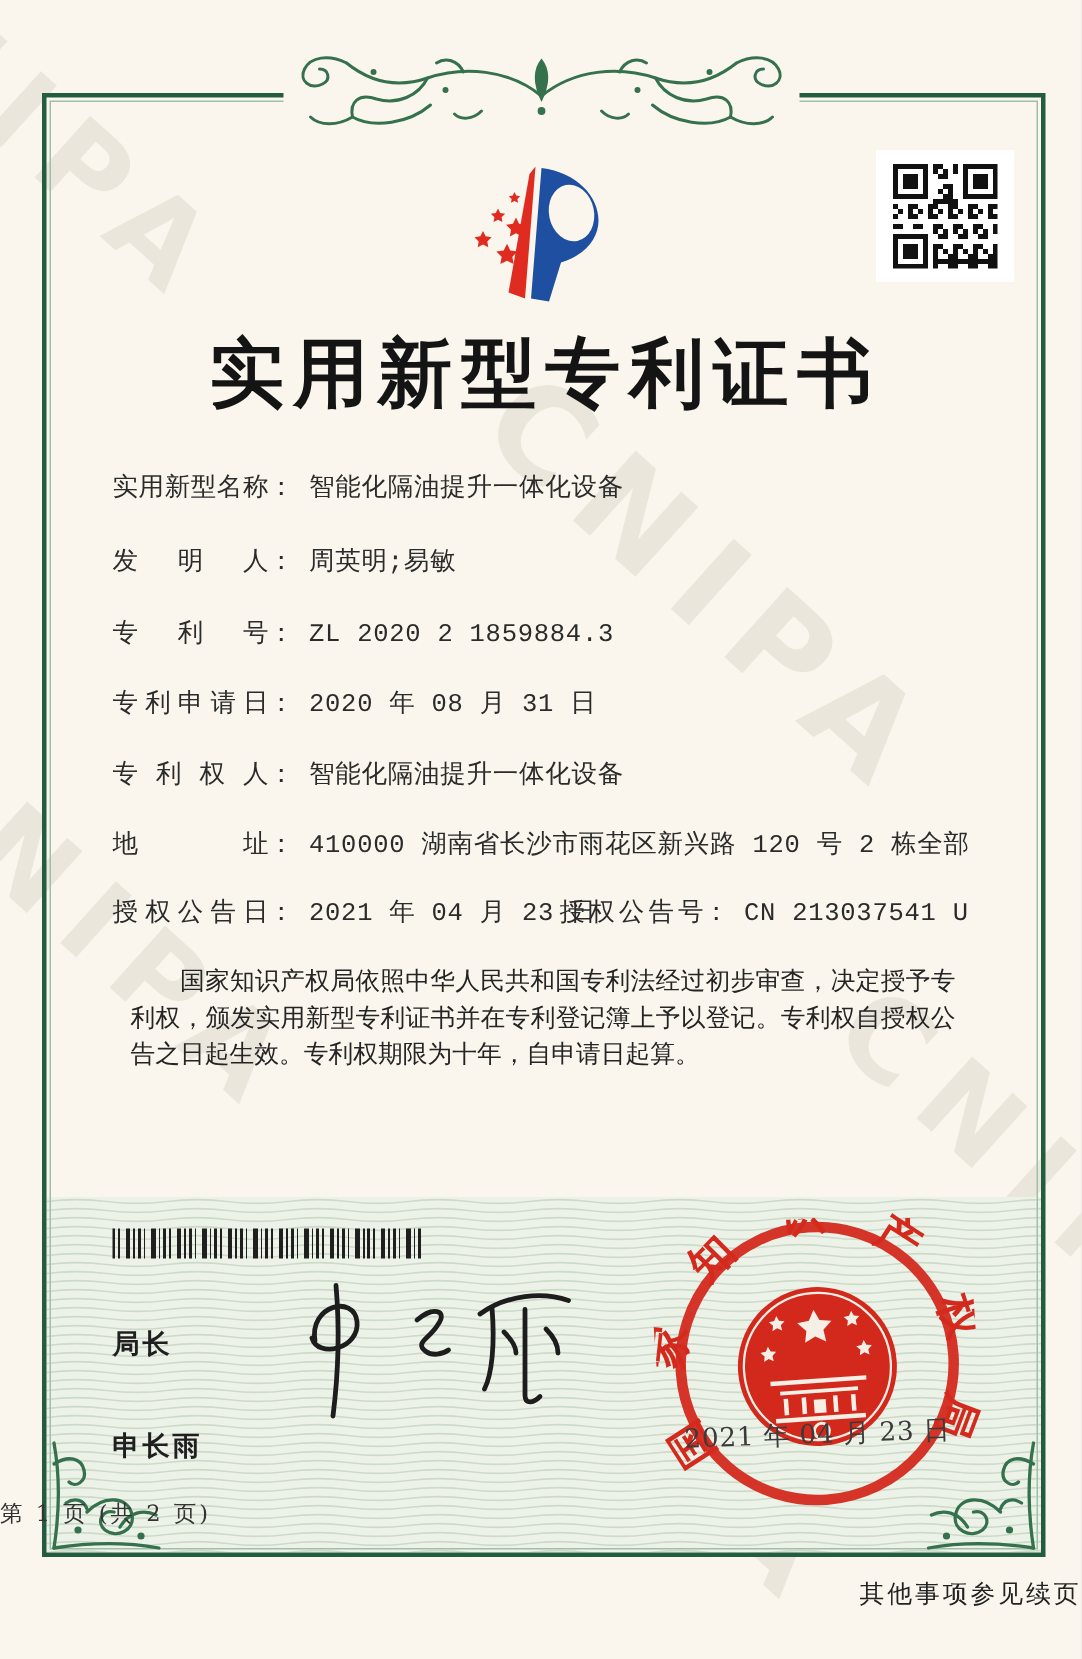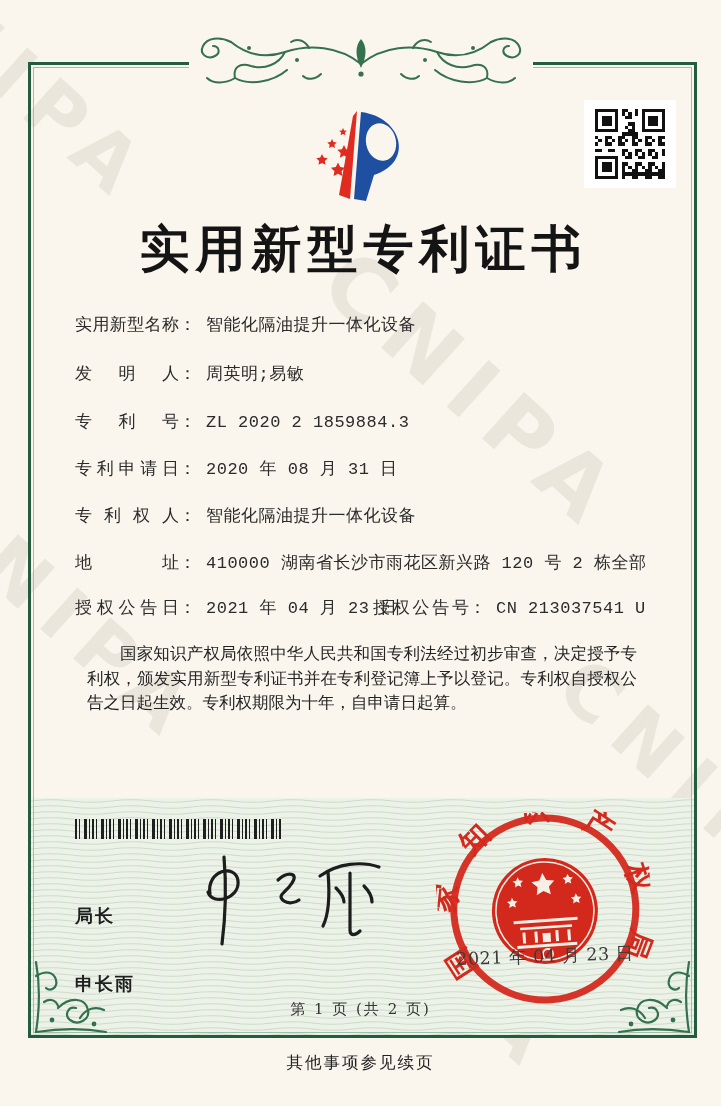--- a/index.html
+++ b/index.html
@@ -39,32 +39,32 @@
   .paras p{margin:12px;text-indent:2em;}
   
   .barcode{position:absolute;left:75px;top:819px;width:206px;height:20px;
     background:repeating-linear-gradient(90deg,
       #1f1f1f 0px,#1f1f1f 2px,transparent 2px,transparent 4px,
       #1f1f1f 4px,#1f1f1f 5px,transparent 5px,transparent 9px,
       #1f1f1f 9px,#1f1f1f 12px,transparent 12px,transparent 14px,
       #1f1f1f 14px,#1f1f1f 15px,transparent 15px,transparent 17px);}
   
   .officer{position:absolute;left:75px;font-family:"DejaVu Sans",sans-serif;
-           font-weight:700;font-size:18px;color:#1f1f1f;letter-spacing:2px;margin-top:20px;}
+           font-weight:700;font-size:18px;color:#1f1f1f;letter-spacing:2px;}
   .officer.t1{top:884px;}
   .officer.t2{top:952px;}
   .signature{position:absolute;left:192px;top:850px;}
   
   .seal{position:absolute;left:438px;top:812px;width:214px;height:200px;transform:rotate(-4deg);}
   .seal-date{position:absolute;left:436px;top:944px;width:218px;text-align:center;
              font-size:17.5px;color:#3b3b3b;letter-spacing:0.5px;transform:rotate(-2deg);}
   
-  .page-info{position:absolute;left:0;top:1000px;width:100%;text-align:center;
+  .page-info{position:absolute;left:0;top:1000px;width:100%;text-align:left;
              font-size:15px;color:#333;letter-spacing:2px;}
-  .cont-note{position:absolute;left:0;top:1052px;width:100%;text-align:center;
+  .cont-note{position:absolute;left:0;top:1052px;width:100%;text-align:right;
              font-size:16.5px;color:#222;letter-spacing:2px;}
   svg{display:block;}
 </style>
 </head>
 <body>
 
 <div class="page">
 
   <div class="wm" style="left:-80px;top:-70px;">CNIPA</div>
   <div class="wm" style="left:370px;top:230px;font-size:86px;">CNIPA</div>

